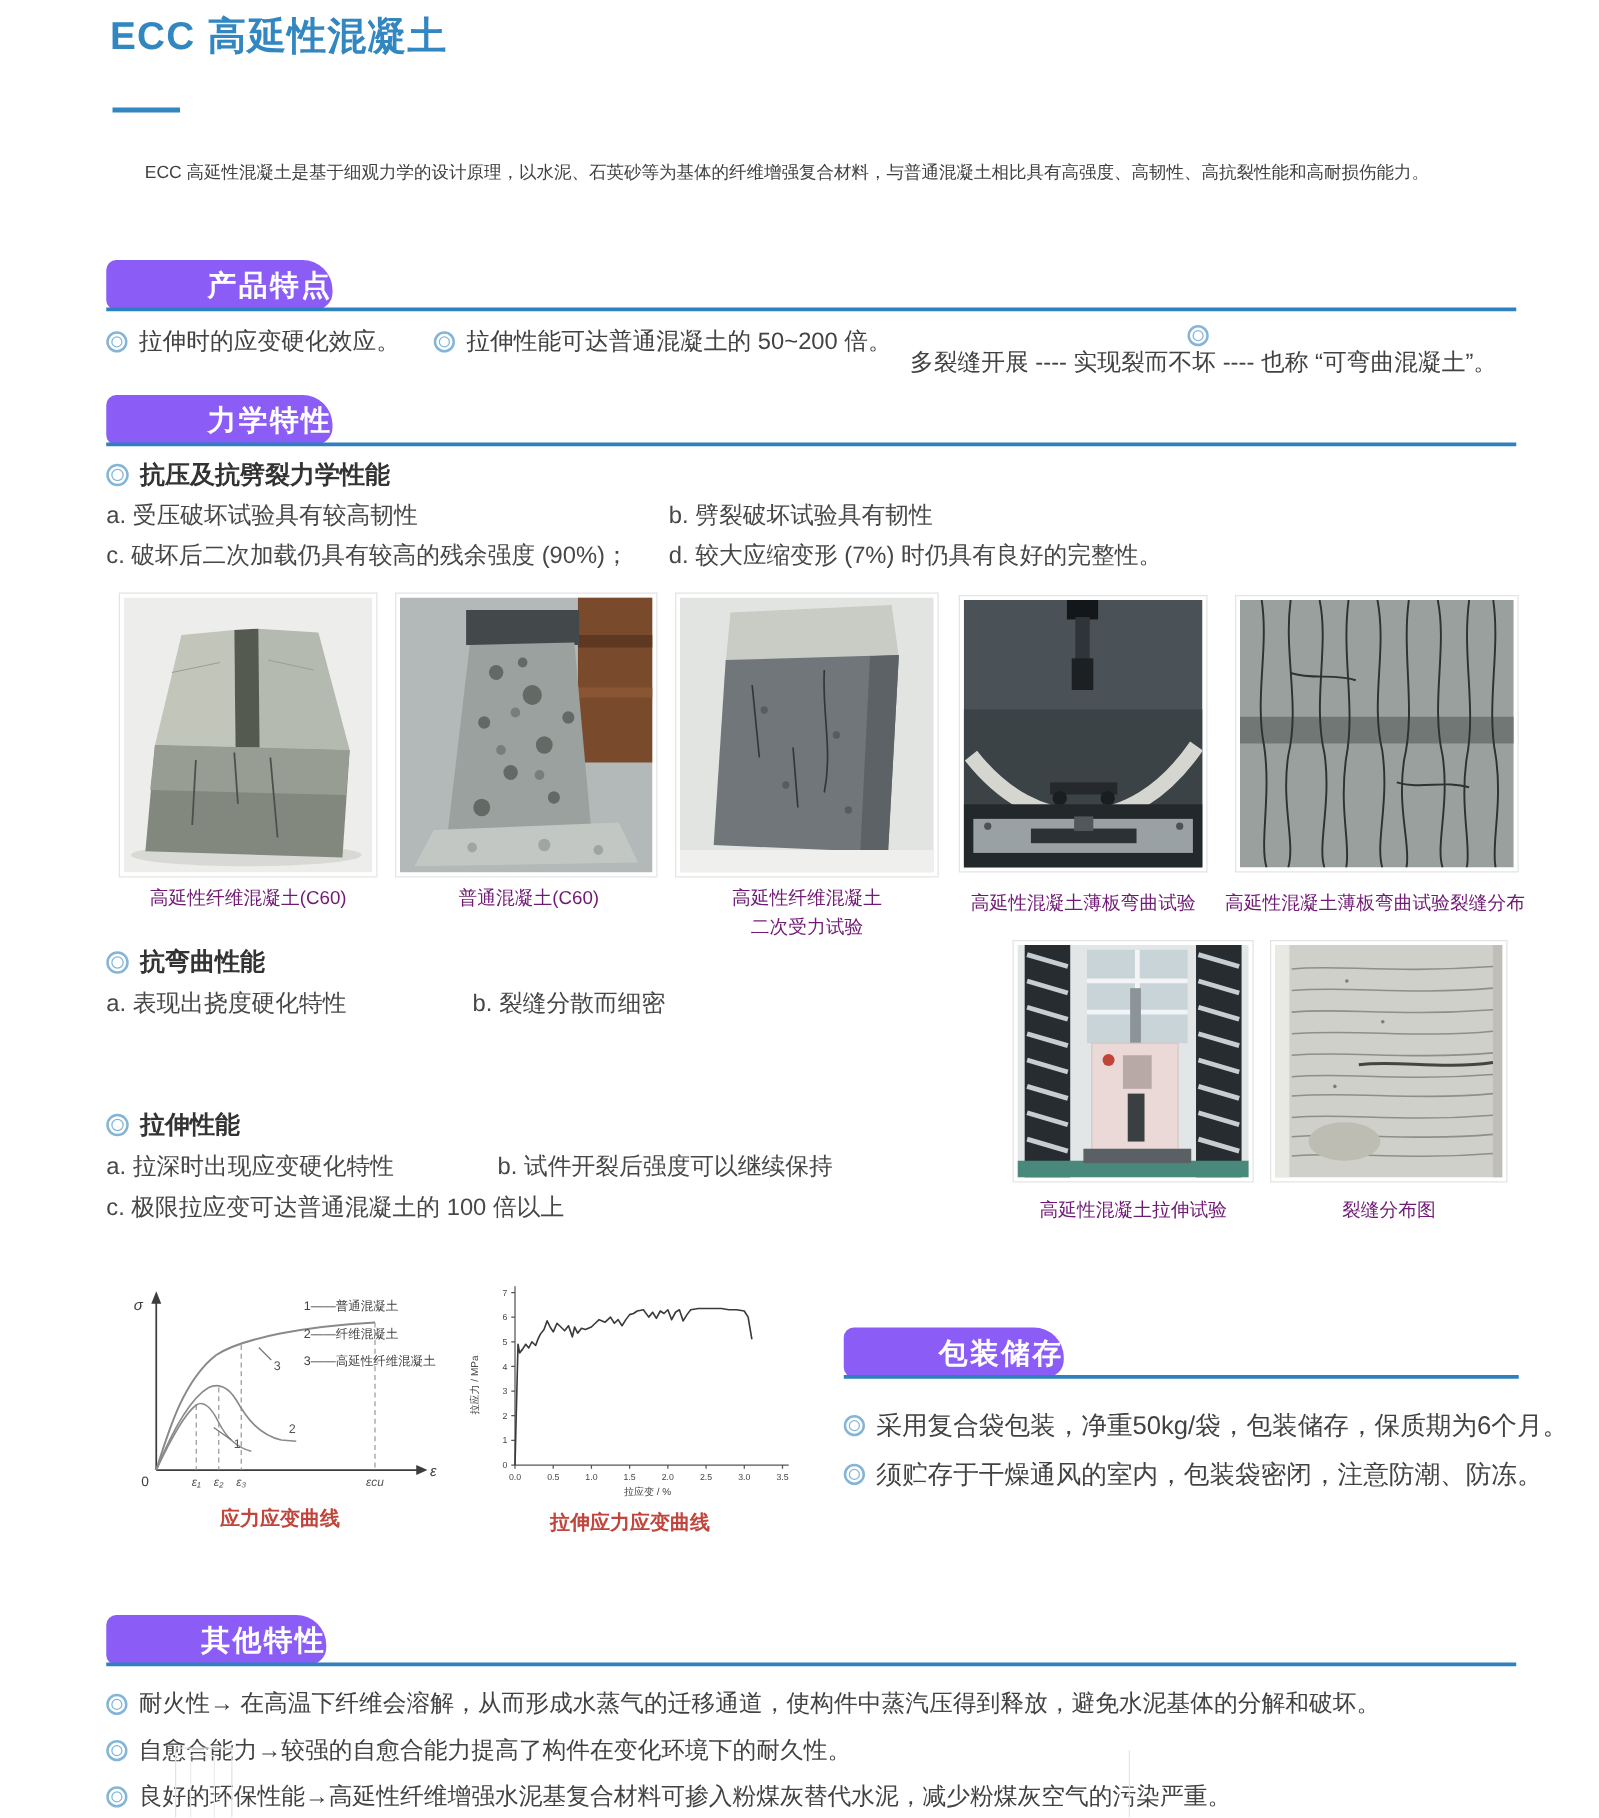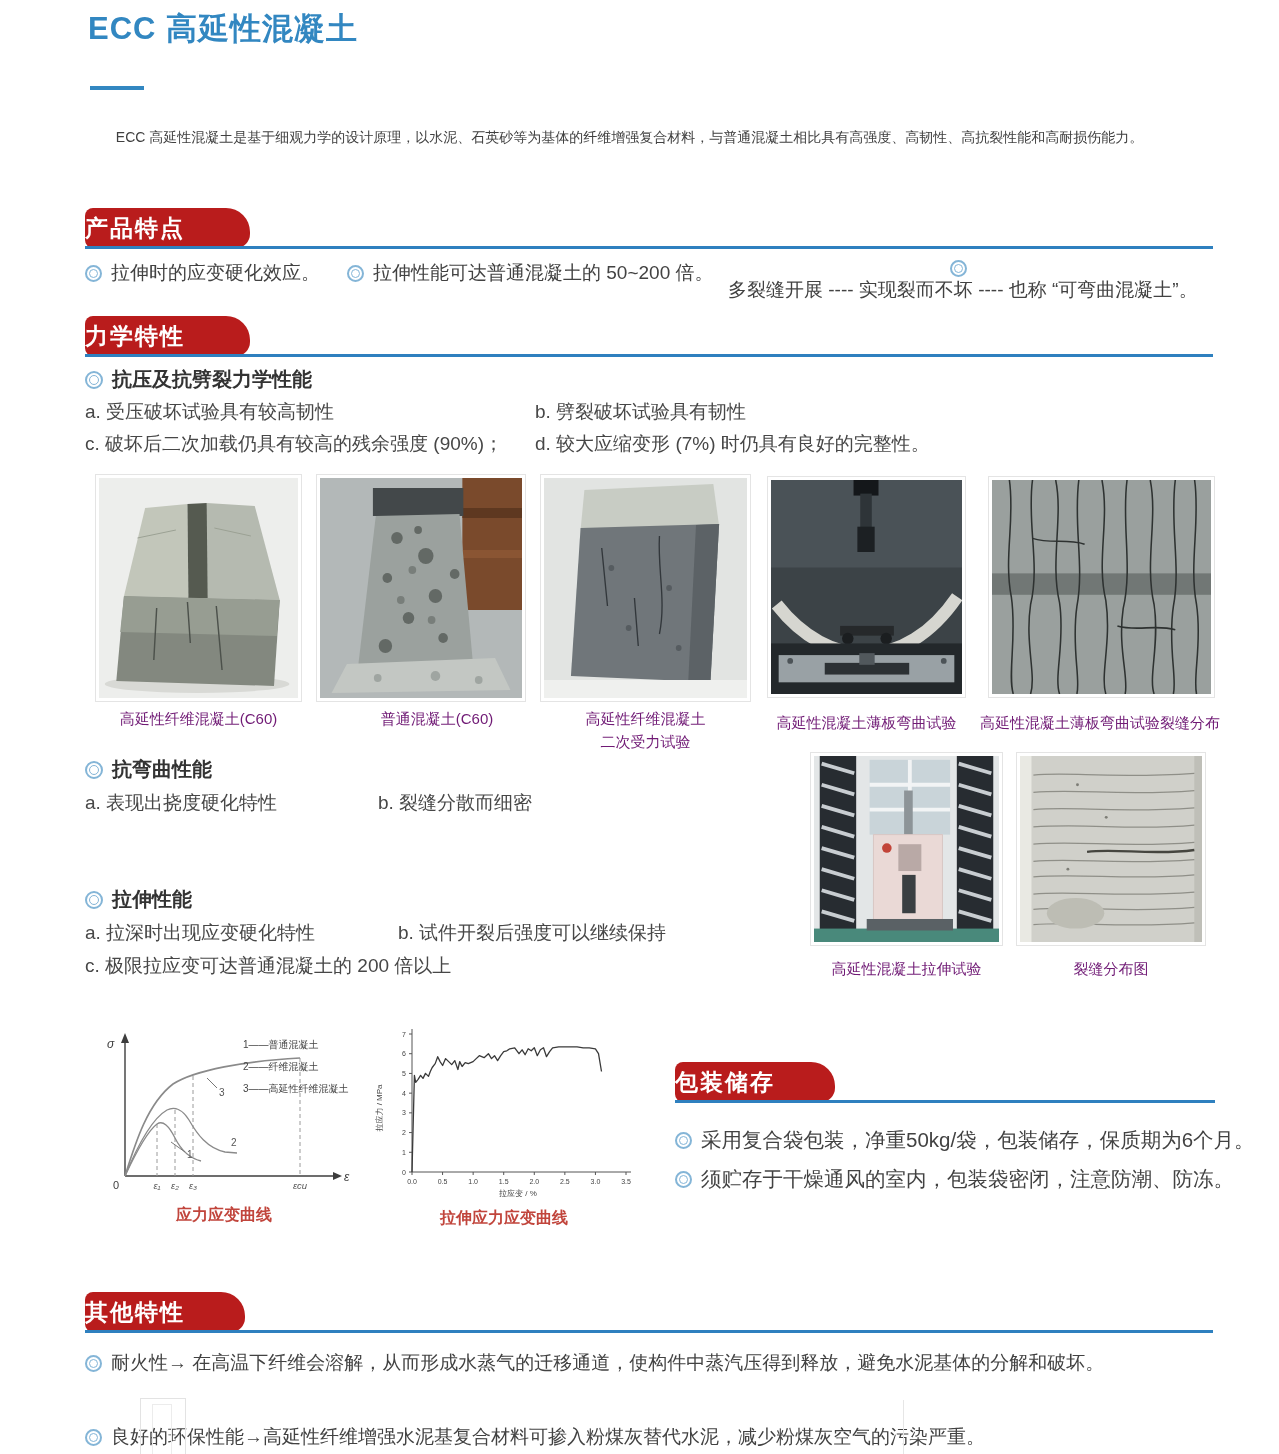--- a/index.html
+++ b/index.html
@@ -1,22 +1,22 @@
 <!DOCTYPE html>
 <html><head>
 <meta charset="utf-8">
 <style>
   html,body{margin:0;padding:0;background:#ffffff;}
   .page{position:relative;width:1279px;height:1454px;background:#ffffff;overflow:hidden;
         font-family:"Liberation Sans","DejaVu Sans",sans-serif;color:#414141;}
   .title{position:absolute;left:88px;top:8px;font-size:31px;font-weight:700;color:#3287c1;letter-spacing:1px;margin:0;}
   .title-underline{position:absolute;left:90px;top:86px;width:54px;height:4px;background:#3287c1;}
   .intro{position:absolute;left:85px;top:118px;width:1132px;font-size:14px;line-height:38px;color:#404040;text-indent:2.2em;margin:0;}
-  .tab{position:absolute;height:40px;background:#b91c1c;border-radius:8px 24px 14px 8px;
-       color:#ffffff;font-size:23px;font-weight:700;letter-spacing:2px;text-align:left;line-height:40px;}
+  .tab{position:absolute;height:40px;background:#8b5cf6;border-radius:8px 24px 14px 8px;
+       color:#ffffff;font-size:23px;font-weight:700;letter-spacing:2px;text-align:right;line-height:40px;padding-left:16px;}
   .rule{position:absolute;height:3px;background:#2e80bf;}
   .brow{position:absolute;display:flex;align-items:center;font-size:19px;color:#424242;white-space:nowrap;}
   .brow-lg{font-size:20.5px;}
   .dbl{display:inline-block;width:13px;height:13px;border:2px solid #84b5d7;border-radius:50%;position:relative;margin-right:9px;flex:0 0 auto;}
   .dbl::after{content:"";position:absolute;inset:2px;border:1.5px solid #84b5d7;border-radius:50%;}
   .shead{position:absolute;display:flex;align-items:center;font-size:20px;font-weight:700;color:#333333;white-space:nowrap;}
   .shead .dbl{width:14px;height:14px;}
   .item{position:absolute;font-size:19px;color:#474747;white-space:nowrap;}
   .photo{position:absolute;background:#ffffff;border:1px solid #e4e4e4;box-sizing:border-box;padding:3px;}
   .photo svg{display:block;width:100%;height:100%;}
@@ -162,21 +162,21 @@
         <path d="M140,0 C134,44 146,90 136,132 C130,172 142,204 138,220"></path>
         <path d="M164,0 C172,40 158,84 168,128 C174,168 162,202 168,220"></path>
         <path d="M190,0 C184,46 196,88 188,130 C182,170 192,204 188,220"></path>
         <path d="M210,0 C216,42 204,86 212,128 C218,168 208,202 212,220"></path>
         <path d="M42,60 C60,66 78,60 96,66 M130,150 C150,156 170,148 190,154"></path>
       </g>
     </svg>
   </figure>
 
   <div class="pcap" style="left:95px;top:708px;width:207px;">高延性纤维混凝土(C60)</div>
-  <div class="pcap" style="left:332px;top:708px;width:210px;">普通混凝土(C60)</div>
+  <div class="pcap" style="left:318px;top:708px;width:210px;">普通混凝土(C60)</div>
   <div class="pcap" style="left:540px;top:708px;width:211px;">高延性纤维混凝土
 二次受力试验</div>
   <div class="pcap" style="left:767px;top:712px;width:199px;">高延性混凝土薄板弯曲试验</div>
   <div class="pcap" style="left:980px;top:712px;width:240px;">高延性混凝土薄板弯曲试验裂缝分布</div>
 
   <div class="shead" style="left:85px;top:756px;">
     <span class="dbl"></span>
     <span>抗弯曲性能</span>
   </div>
   <div class="item" style="left:85px;top:790px;">a. 表现出挠度硬化特性</div>
@@ -255,21 +255,21 @@
   </figure>
   <div class="pcap" style="left:810px;top:958px;width:193px;">高延性混凝土拉伸试验</div>
   <div class="pcap" style="left:1016px;top:958px;width:190px;">裂缝分布图</div>
 
   <div class="shead" style="left:85px;top:886px;">
     <span class="dbl"></span>
     <span>拉伸性能</span>
   </div>
   <div class="item" style="left:85px;top:920px;">a. 拉深时出现应变硬化特性</div>
   <div class="item" style="left:398px;top:920px;">b. 试件开裂后强度可以继续保持</div>
-  <div class="item" style="left:85px;top:953px;">c. 极限拉应变可达普通混凝土的 200 倍以上</div>
+  <div class="item" style="left:85px;top:953px;">c. 极限拉应变可达普通混凝土的 100 倍以上</div>
 
   <div class="chartbox" style="left:95px;top:1026px;width:258px;height:176px;">
     <svg viewBox="0 0 258 176">
       <line x1="30" y1="14" x2="30" y2="150" stroke="#3d3d3d" stroke-width="1.4"></line>
       <polygon points="30,7 26,17 34,17" fill="#3d3d3d"></polygon>
       <line x1="30" y1="150" x2="240" y2="150" stroke="#3d3d3d" stroke-width="1.4"></line>
       <polygon points="247,150 238,146 238,154" fill="#3d3d3d"></polygon>
       <text x="12" y="22" font-size="12" font-style="italic" fill="#3d3d3d">σ</text>
       <text x="249" y="155" font-size="12" font-style="italic" fill="#3d3d3d">ε</text>
       <text x="18" y="163" font-size="11" fill="#3d3d3d">0</text>
@@ -355,20 +355,24 @@
   </div>
 
   <div class="tab" style="left:85px;top:1292px;width:160px;">
     <span>其他特性</span>
   </div>
   <div class="rule" style="left:85px;top:1330px;width:1128px;"></div>
   <div class="brow" style="left:85px;top:1350px;">
     <span class="dbl"></span>
     <span>耐火性→ 在高温下纤维会溶解，从而形成水蒸气的迁移通道，使构件中蒸汽压得到释放，避免水泥基体的分解和破坏。</span>
   </div>
+  <div class="brow" style="left:85px;top:1387px;">
+    <span class="dbl"></span>
+    <span>自愈合能力→较强的自愈合能力提高了构件在变化环境下的耐久性。</span>
+  </div>
   <div class="brow" style="left:85px;top:1424px;">
     <span class="dbl"></span>
     <span>良好的环保性能→高延性纤维增强水泥基复合材料可掺入粉煤灰替代水泥，减少粉煤灰空气的污染严重。</span>
   </div>
 
   <div class="ghost" style="left:140px;top:1398px;width:44px;height:56px;border-bottom:none;"></div>
   <div class="ghost" style="left:152px;top:1404px;width:18px;height:50px;border-bottom:none;border-color:#ececec;"></div>
   <div style="position:absolute;left:903px;top:1400px;width:1px;height:54px;background:#e6e6e6;"></div>
 
 </div>

